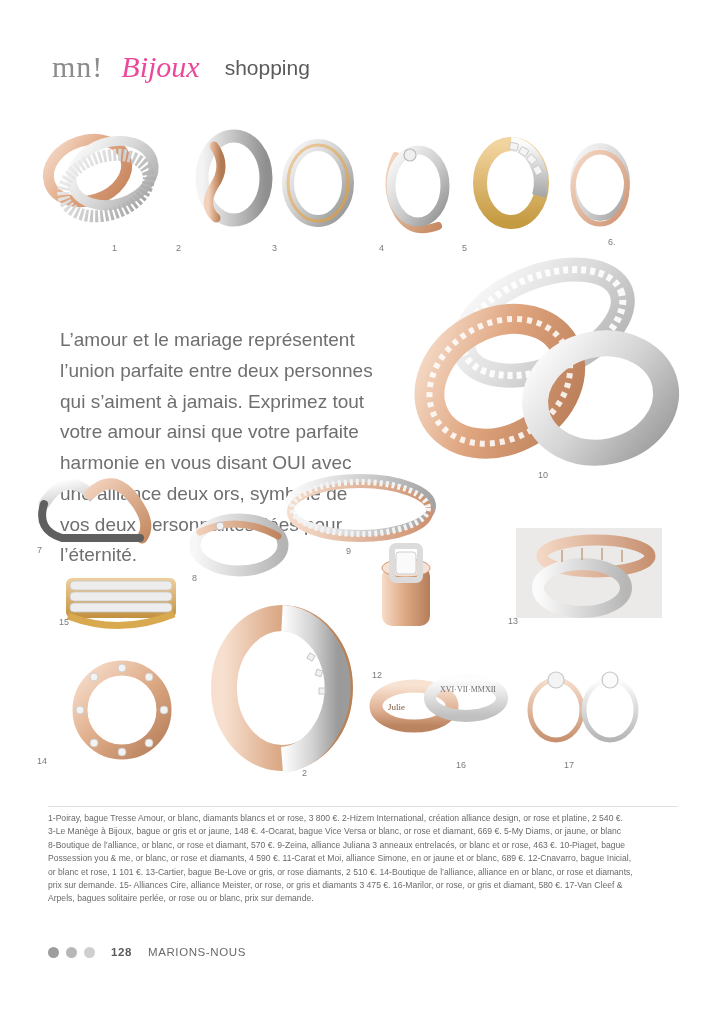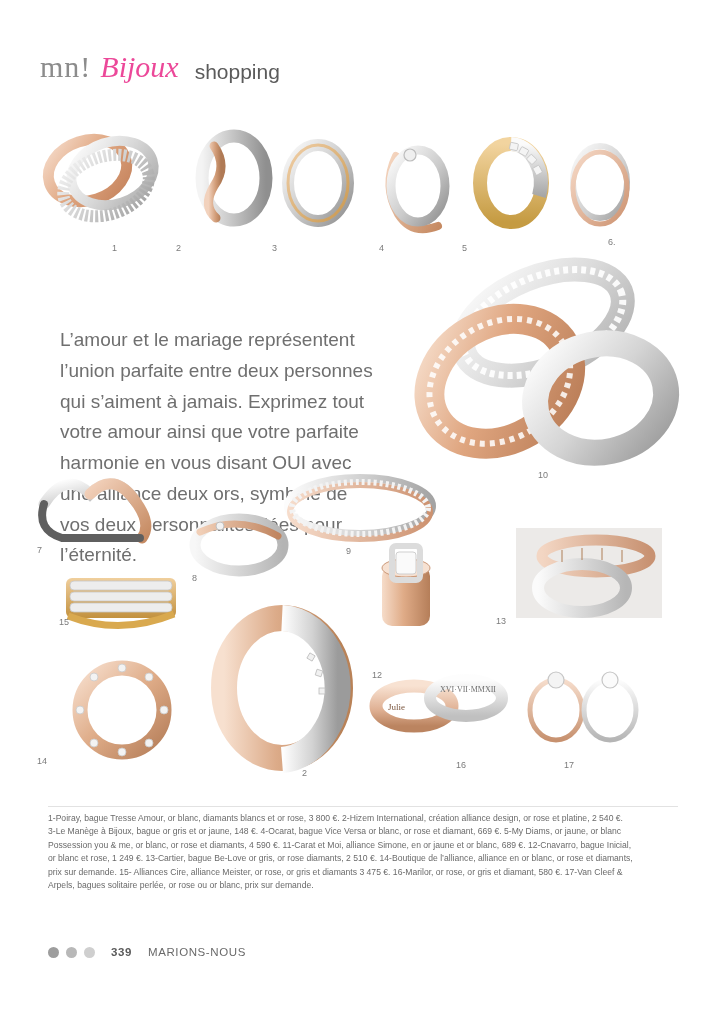--- a/index.html
+++ b/index.html
@@ -18,25 +18,25 @@
 
   .page {
     position: absolute;
     inset: 0;
     background: #fff;
   }
 
   
   .masthead {
     position: absolute;
-    left: 40px;
+    left: 52px;
     top: 52px;
     display: flex;
-    align-items: flex-end;
-    gap: 7px;
+    align-items: center;
+    gap: 16px;
   }
   .mast-mn {
     font-family: "Liberation Serif", serif;
     font-size: 30px;
     color: #8c8c8c;
     letter-spacing: 1px;
     line-height: 1;
   }
   .mast-bijoux {
     font-family: "Liberation Serif", serif;
@@ -426,21 +426,21 @@
       <ellipse cx="80" cy="28" rx="54" ry="16" fill="none" stroke="url(#g-13r)" stroke-width="11"></ellipse>
       <ellipse cx="66" cy="60" rx="44" ry="24" fill="none" stroke="url(#g-13w)" stroke-width="12"></ellipse>
       <g stroke="#b98f6e" stroke-width="1.2">
         <line x1="46" y1="22" x2="46" y2="34"></line>
           <line x1="66" y1="20" x2="66" y2="32"></line>
         <line x1="86" y1="20" x2="86" y2="32"></line>
           <line x1="106" y1="22" x2="106" y2="34"></line>
       </g>
     </svg>
   </div>
-  <div class="num" style="left:496px; top:616px;">13</div>
+  <div class="num" style="left:508px; top:616px;">13</div>
 
   <div class="item" style="left:52px; top:660px;">
     <svg width="140" height="100" viewBox="0 0 140 100">
       <defs>
         <linearGradient id="g-14r" x1="0" y1="0" x2="1" y2="1">
           <stop offset="0%" stop-color="#f7dfce"></stop>
             <stop offset="50%" stop-color="#deab87"></stop>
             <stop offset="100%" stop-color="#b57e59"></stop>
         </linearGradient>
       </defs>
@@ -523,27 +523,28 @@
       <ellipse cx="88" cy="42" rx="26" ry="30" fill="none" stroke="url(#g-17w)" stroke-width="5"></ellipse>
       <circle cx="88" cy="12" r="8" fill="#fbfbfb" stroke="#c6c6c6" stroke-width="1.2"></circle>
     </svg>
   </div>
   <div class="num" style="left:564px; top:760px;">17</div>
 
   <div class="rule"></div>
   <div class="credits">
     <div>1-Poiray, bague Tresse Amour, or blanc, diamants blancs et or rose, 3 800 €. 2-Hizem International, création alliance design, or rose et platine, 2 540 €.</div>
     <div>3-Le Manège à Bijoux, bague or gris et or jaune, 148 €. 4-Ocarat, bague Vice Versa or blanc, or rose et diamant, 669 €. 5-My Diams, or jaune, or blanc</div>
+    <div>8-Boutique de l’alliance, or blanc, or rose et diamant, 570 €. 9-Zeina, alliance Juliana 3 anneaux entrelacés, or blanc et or rose, 463 €. 10-Piaget, bague</div>
     <div>Possession you &amp; me, or blanc, or rose et diamants, 4 590 €. 11-Carat et Moi, alliance Simone, en or jaune et or blanc, 689 €. 12-Cnavarro, bague Inicial,</div>
-    <div>or blanc et rose, 1 249 €. 13-Cartier, bague Be-Love or gris, or rose diamants, 2 510 €. 14-Boutique de l’alliance, alliance en or blanc, or rose et diamants,</div>
+    <div>or blanc et rose, 1 101 €. 13-Cartier, bague Be-Love or gris, or rose diamants, 2 510 €. 14-Boutique de l’alliance, alliance en or blanc, or rose et diamants,</div>
     <div>prix sur demande. 15- Alliances Cire, alliance Meister, or rose, or gris et diamants 3 475 €. 16-Marilor, or rose, or gris et diamant, 580 €. 17-Van Cleef &amp;</div>
     <div>Arpels, bagues solitaire perlée, or rose ou or blanc, prix sur demande.</div>
   </div>
 
   <div class="footer">
     <span class="dot d1"></span>
     <span class="dot d2"></span>
     <span class="dot d3"></span>
-    <span class="footer-text footer-page">339</span>
+    <span class="footer-text footer-page">128</span>
     <span class="footer-text">MARIONS-NOUS</span>
   </div>
 
 </div>
 
 </body></html>

